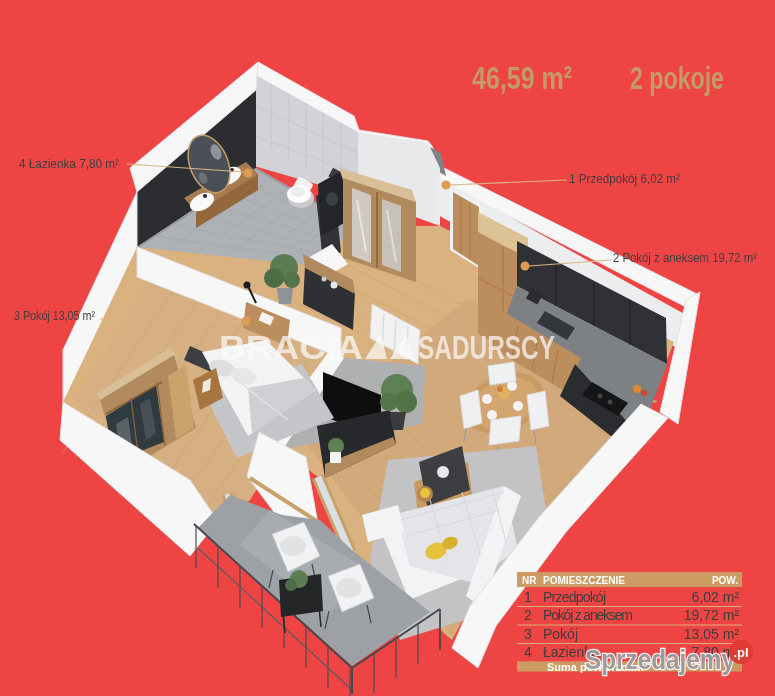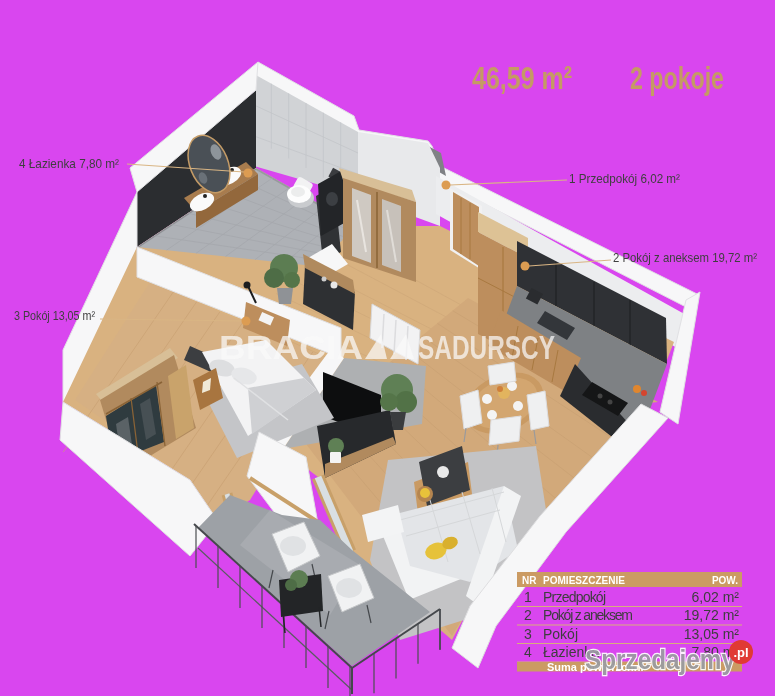--- a/index.html
+++ b/index.html
@@ -1,16 +1,16 @@
 <!DOCTYPE html>
 <html><head>
 <meta charset="utf-8">
 <style>
 html,body{margin:0;padding:0;background:#fff;}
-#page{position:relative;width:775px;height:696px;overflow:hidden;background:#d946ef;font-family:"Liberation Sans",sans-serif;}
+#page{position:relative;width:775px;height:696px;overflow:hidden;background:#ef4444;font-family:"Liberation Sans",sans-serif;}
 </style>
 </head>
 <body>
 <div id="page">
 <svg width="775" height="696" viewBox="0 0 775 696" font-family="Liberation Sans, sans-serif">
 
 <polygon points="258,62 354,116 359,130 428,141 432,146 440,166 697,294 686,307 434,178 252,76" fill="#f7f7f8" stroke="#e1e1e4" stroke-width="1"></polygon>
 
 <polygon points="428,146 441,153 446,176 432,168" fill="#808285"></polygon>
 

